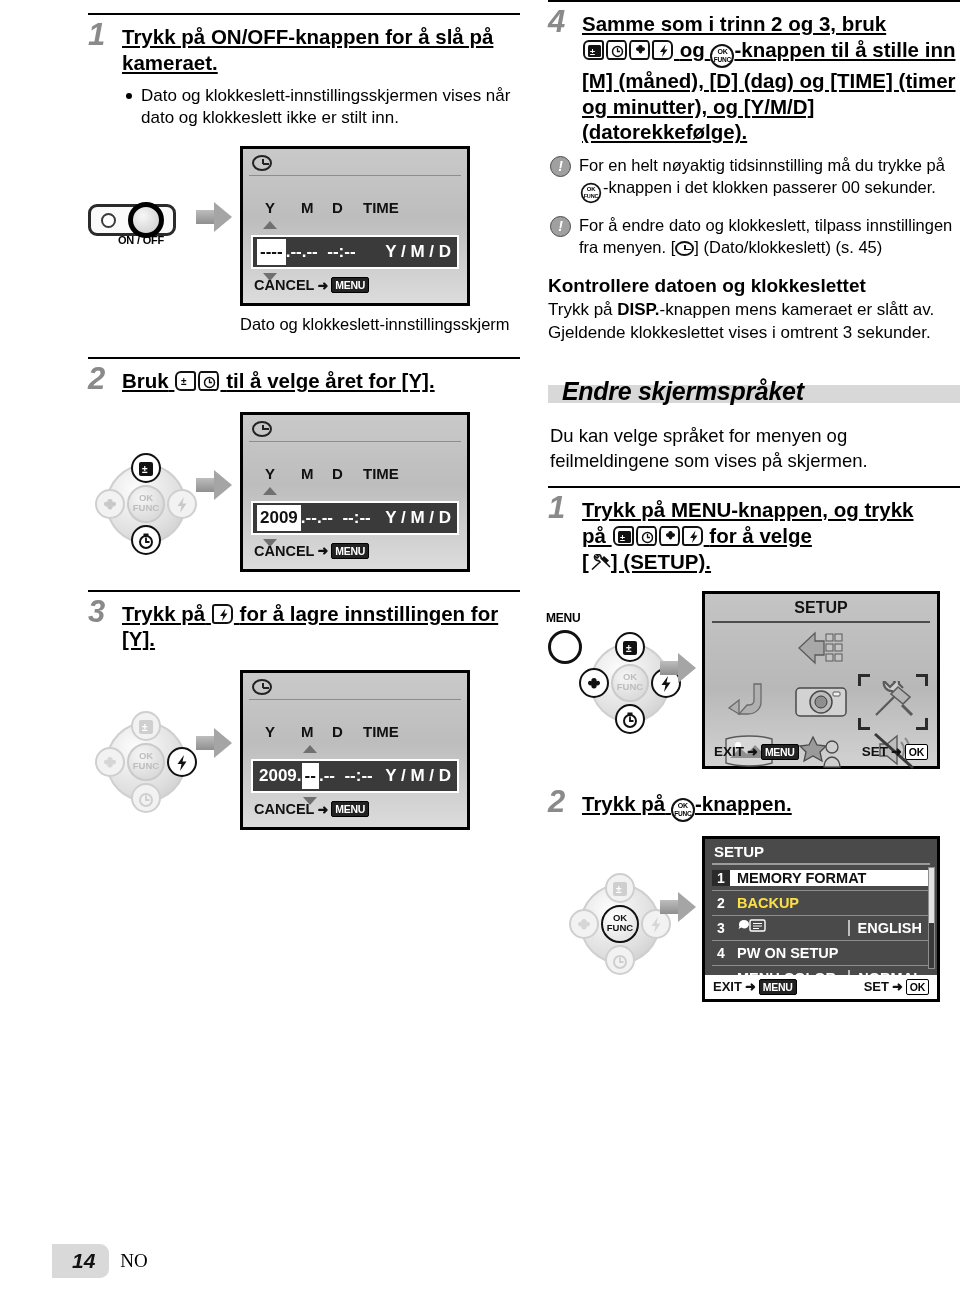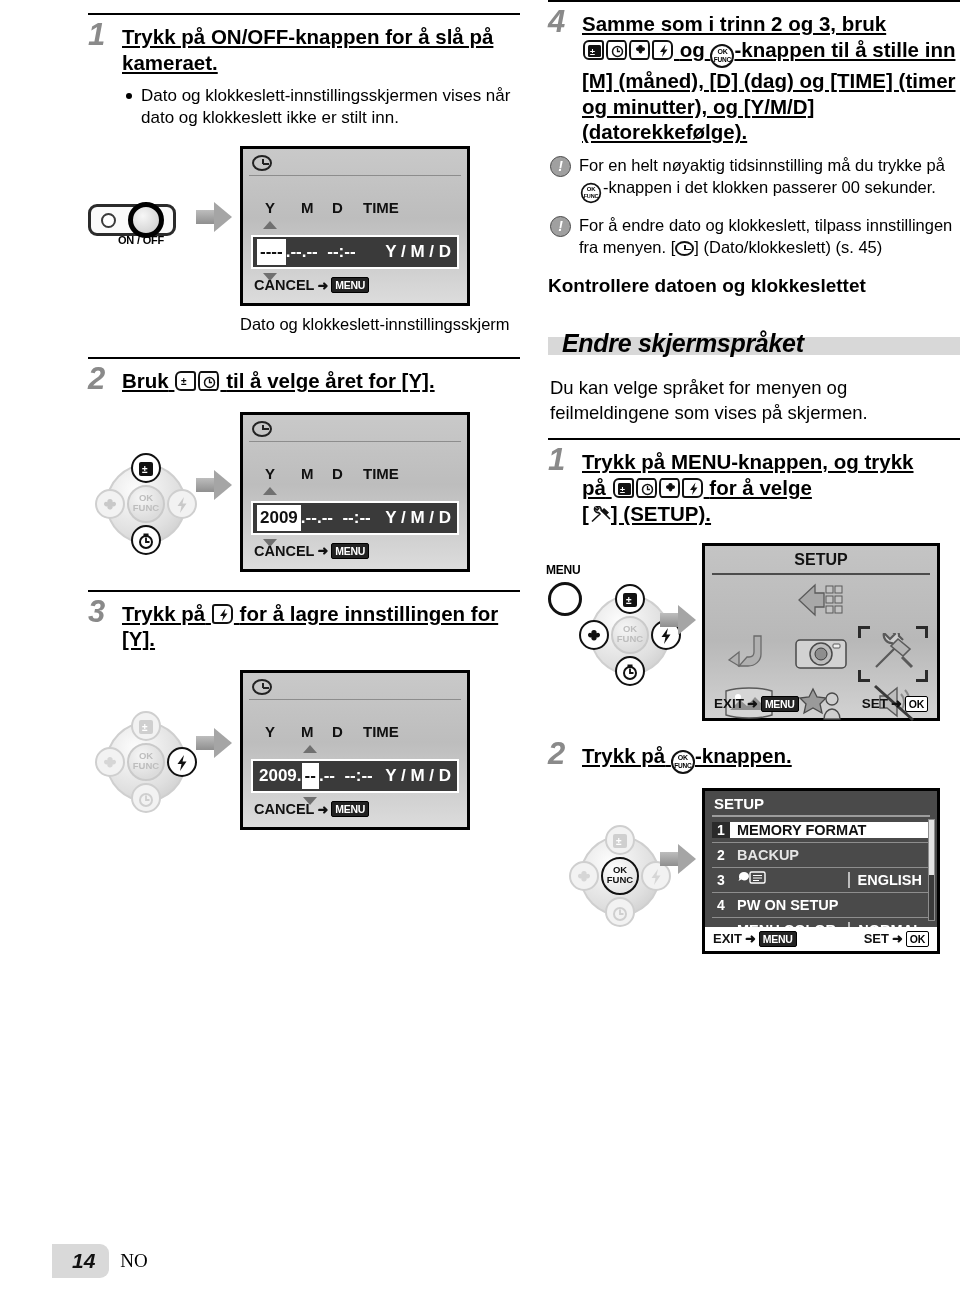--- a/index.html
+++ b/index.html
@@ -259,21 +259,21 @@
   .lcd3 .idx {
     width: 18px; text-align: center; font-size: 14px; font-weight: bold;
     color: #fff; background: #4a4a4a; flex: none;
   }
   .lcd3 .row.sel .idx { background: #2a2a2a; }
   .lcd3 .lbl {
     flex: 1; font-size: 14.5px; font-weight: bold; color: #fff;
     padding-left: 7px; display:flex; align-items:center; gap:5px;
   }
   .lcd3 .row.sel .lbl { background: #fff; color: #111; }
-  .lcd3 .row.dim .lbl { color: #e5e5e5; }
+  .lcd3 .row.dim .lbl { color: #fde047; }
   .lcd3 .val {
     font-size: 14.5px; font-weight: bold; color: #fff;
     padding: 0 4px 0 8px; border-left: 2px solid #bdbdbd; margin-right: 4px;
   }
   .lcd3 .scroll {
     position: absolute; right: 2px; top: 28px; bottom: 30px; width: 7px;
     background: #3a3a3a; border: 1px solid #8e8e8e;
   }
   .lcd3 .scroll .thumb { position:absolute; left:0; right:0; top:0; height: 55%; background:#e2e2e2; }
   .lcd3 .foot-l, .lcd3 .foot-r {
@@ -586,20 +586,24 @@
       <span>For en helt nøyaktig tidsinnstilling må du trykke på</span>
       <span class="okkey" style="transform:scale(.85); vertical-align:-6px;"><i>OK</i><i class="f">FUNC</i></span><span>-knappen i det klokken passerer 00 sekunder.</span>
     </div>
 
     <div class="note">
       <div class="bang">!</div>
       <span>For å endre dato og klokkeslett, tilpass innstillingen fra menyen. [</span><span class="clockglyph"></span><span>] (Dato/klokkeslett) (s. 45)</span>
     </div>
 
     <div class="sub-head" style="margin-top:16px;">Kontrollere datoen og klokkeslettet</div>
+    <div class="body-text small" style="margin-top:2px;">
+      <span>Trykk på</span>
+      <b>DISP.</b><span>-knappen mens kameraet er slått av. Gjeldende klokkeslettet vises i omtrent 3 sekunder.</span>
+    </div>
 
     <div class="sec-head" style="margin-top:26px;">
       <div class="band"></div>
       <span class="txt">Endre skjermspråket</span>
     </div>
 
     <div class="body-text" style="margin:2px 0 0 2px;">Du kan velge språket for menyen og feilmeldingene som vises på skjermen.</div>
 
     <div class="rule"></div>
 

